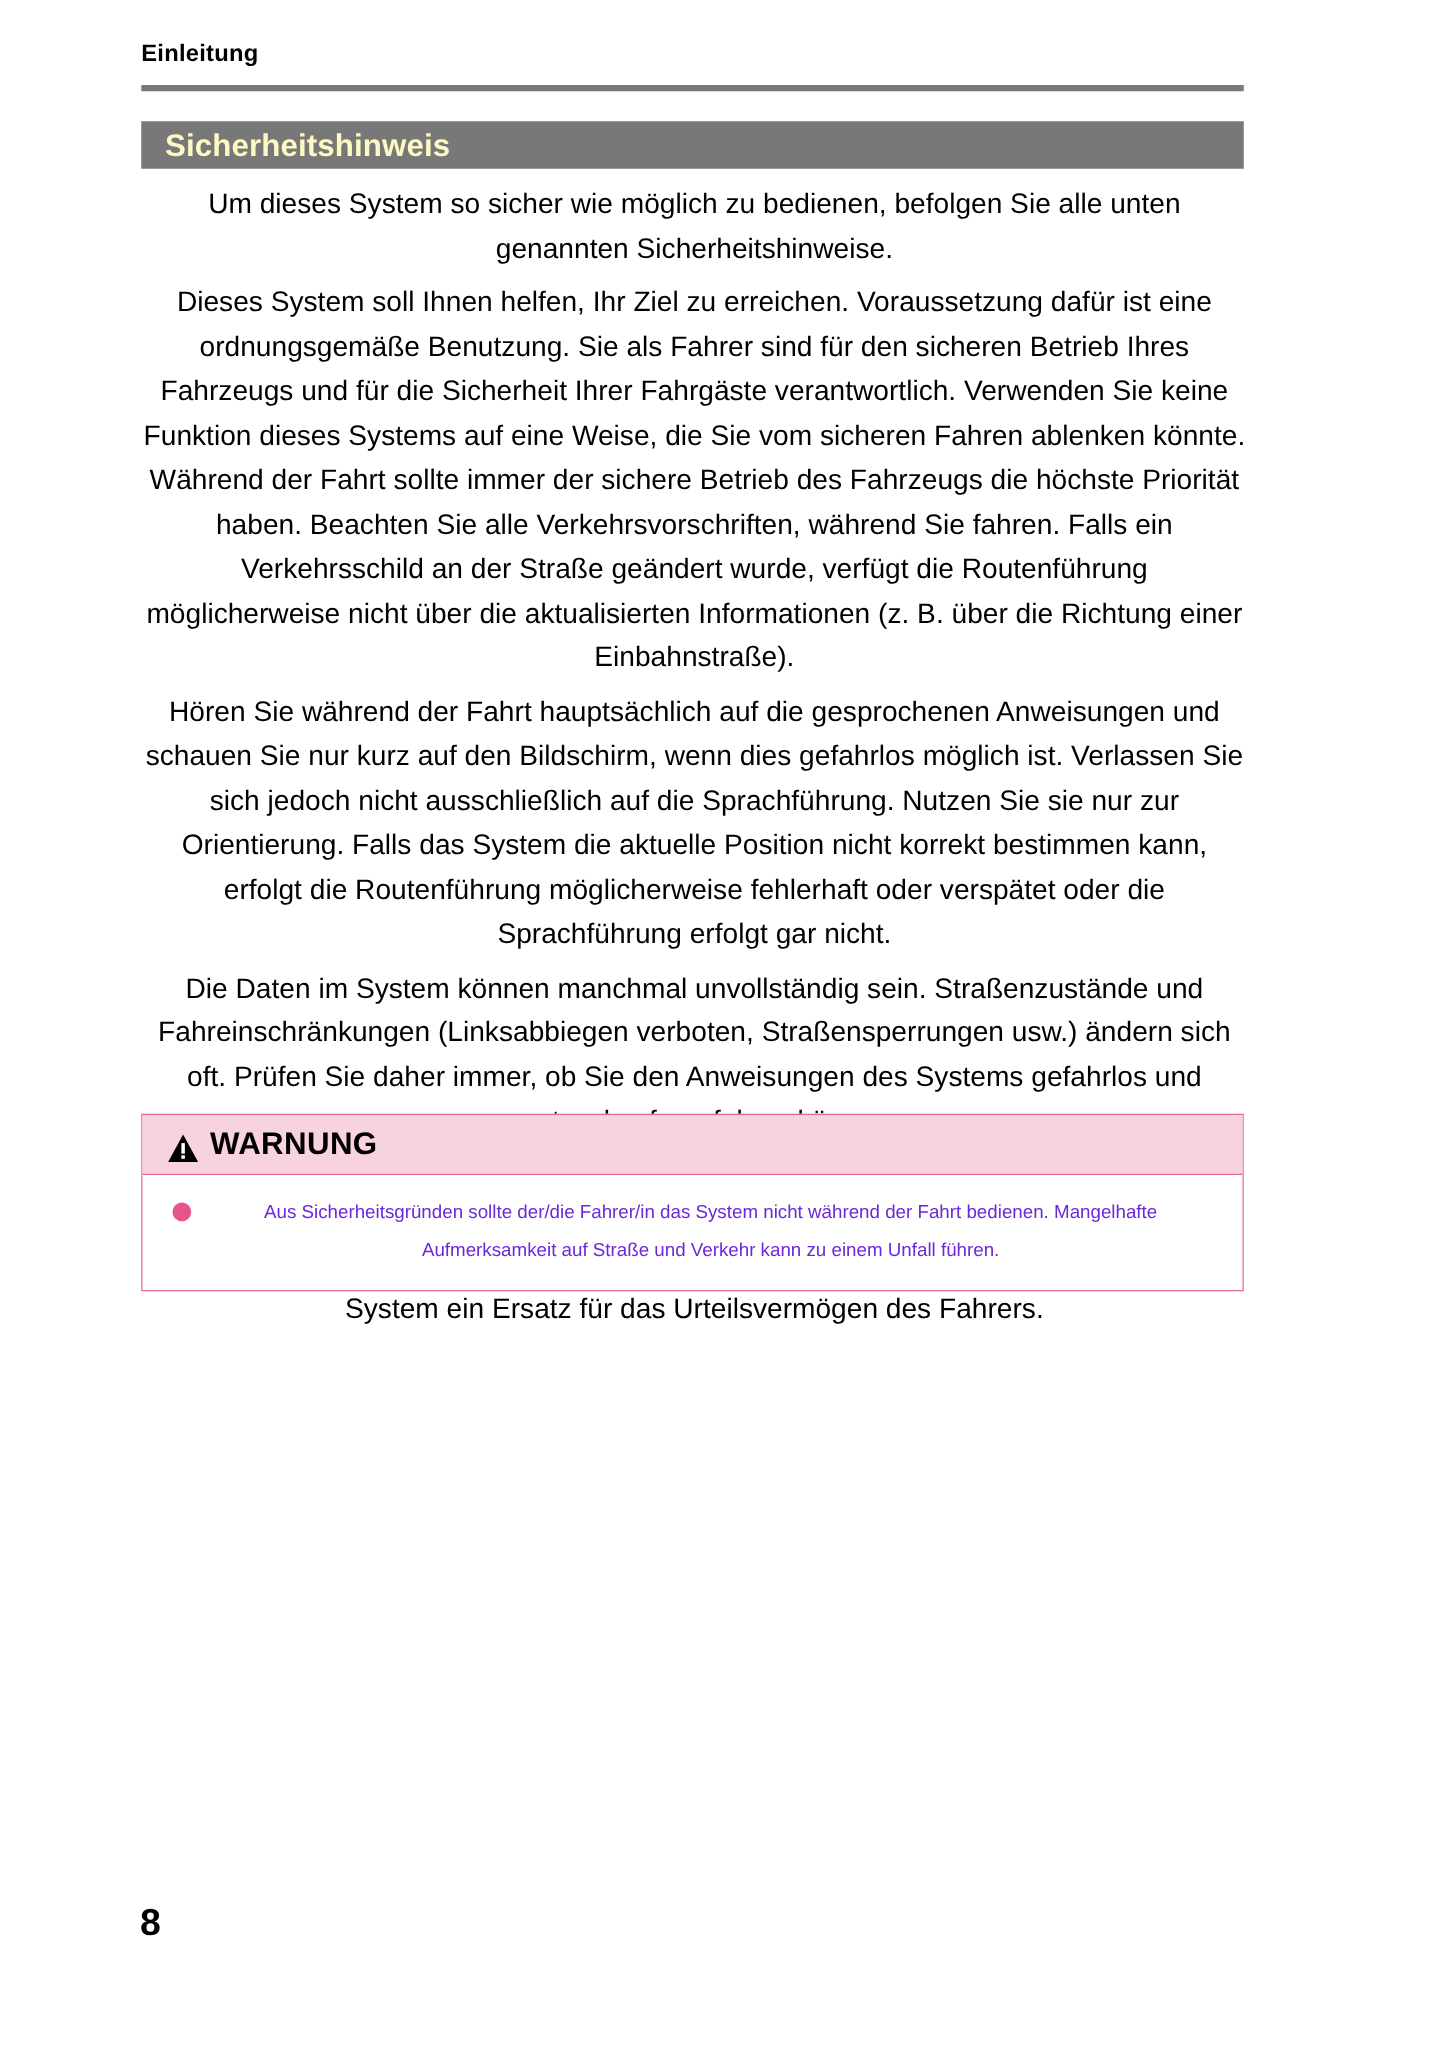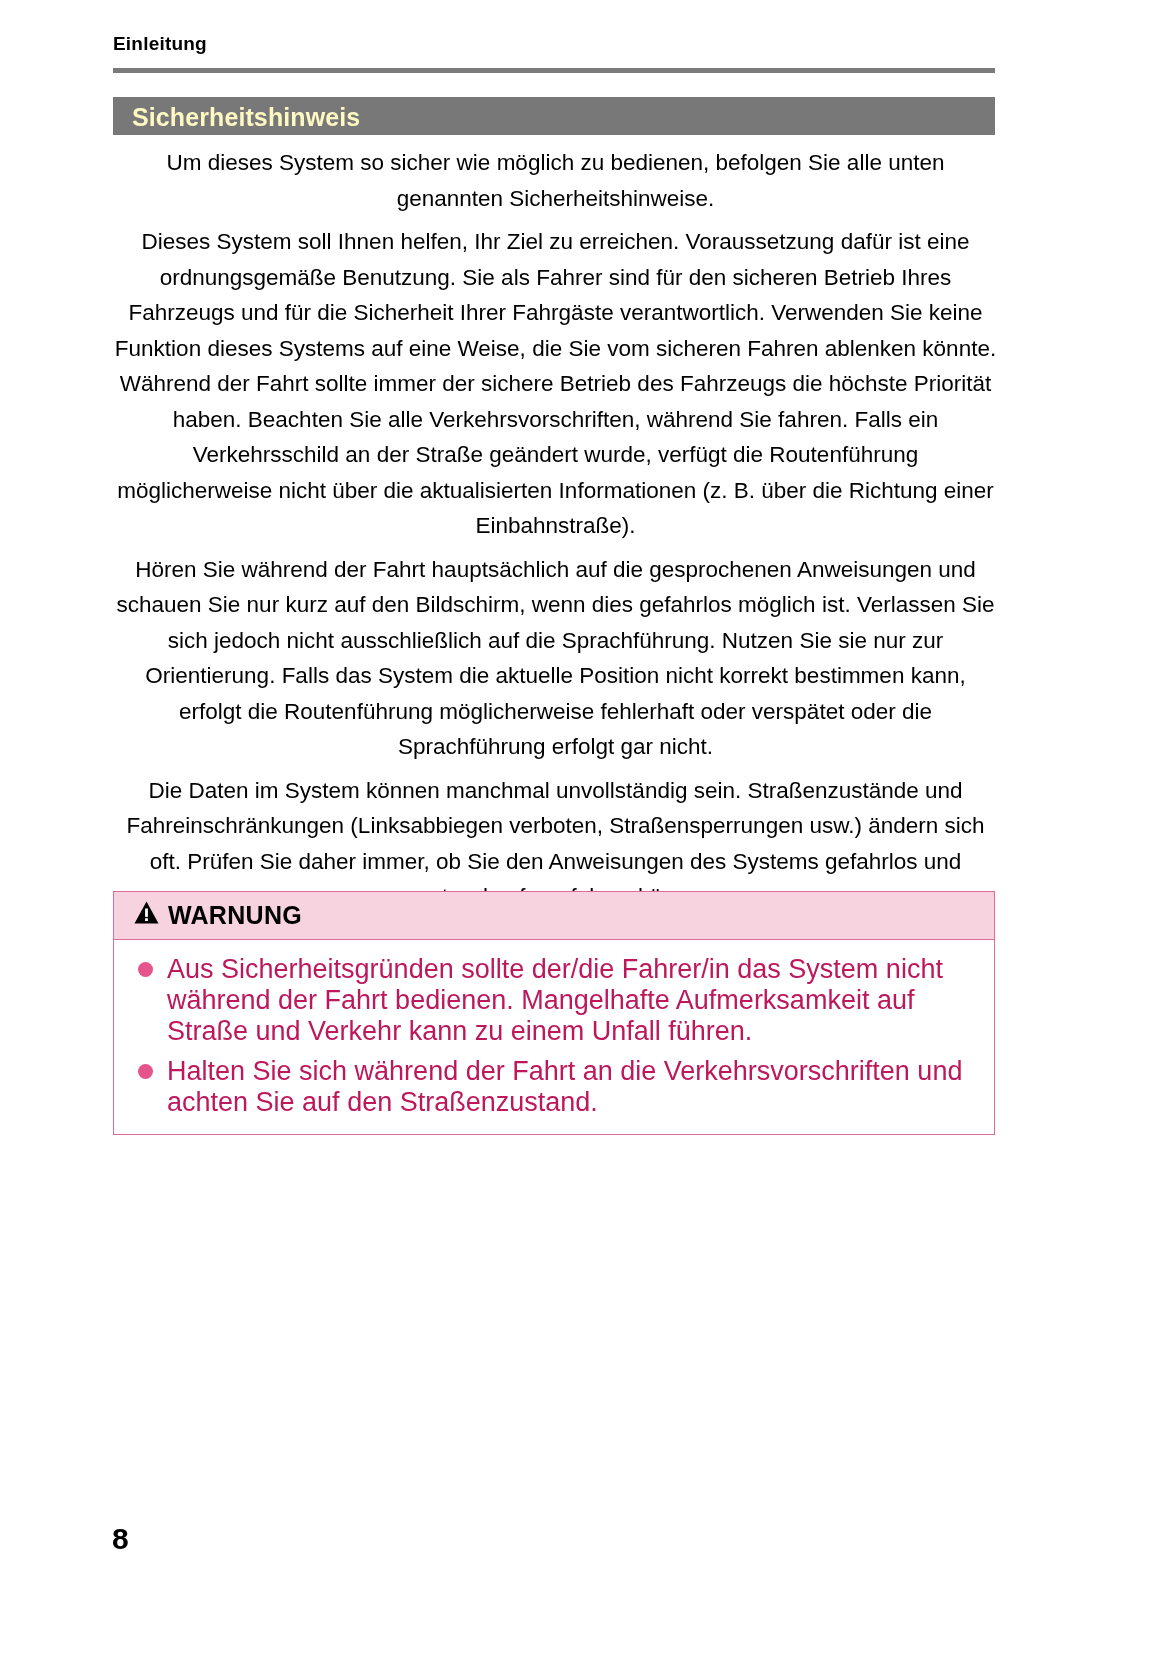--- a/index.html
+++ b/index.html
@@ -83,21 +83,21 @@
     width: 882px;
     border: 1.5px solid #e06a98;
     box-sizing: border-box;
     background: #ffffff;
   }
   .warning-header {
     background: #f6d3df;
     border-bottom: 1.5px solid #e06a98;
     padding: 9px 0 9px 20px;
     display: flex;
-    align-items: flex-start;
+    align-items: flex-end;
     gap: 9px;
     box-sizing: border-box;
   }
   .warn-triangle {
     display: inline-block;
     width: 25px;
     height: 23px;
     line-height: 0;
   }
   .warning-title {
@@ -112,23 +112,24 @@
   }
   ul.warn-list {
     list-style: none;
     margin: 0;
     padding: 0;
   }
   ul.warn-list li {
     position: relative;
     padding-left: 31px;
     margin-bottom: 9px;
-    font-size: 27px;
+    font-size: 15px;
     line-height: 31px;
-    color: #be185d;
+    color: #6d28d9;
+    text-align: center;
   }
   ul.warn-list li:last-child { margin-bottom: 0; }
   ul.warn-list li .bullet {
     position: absolute;
     left: 2px;
     top: 8px;
     width: 15px;
     height: 15px;
     border-radius: 50%;
     background: #e6548c;
@@ -174,23 +175,19 @@
         </svg>
       </span>
       <span class="warning-title">WARNUNG</span>
     </div>
     <div class="warning-body">
       <ul class="warn-list">
         <li>
           <span class="bullet"></span>
           <span>Aus Sicherheitsgründen sollte der/die Fahrer/in das System nicht während der Fahrt bedienen. Mangelhafte Aufmerksamkeit auf Straße und Verkehr kann zu einem Unfall führen.</span>
         </li>
-        <li>
-          <span class="bullet"></span>
-          <span>Halten Sie sich während der Fahrt an die Verkehrsvorschriften und achten Sie auf den Straßenzustand.</span>
-        </li>
       </ul>
     </div>
   </div>
 
   <div class="folio">8</div>
 
 </div>
 
 </body></html>

